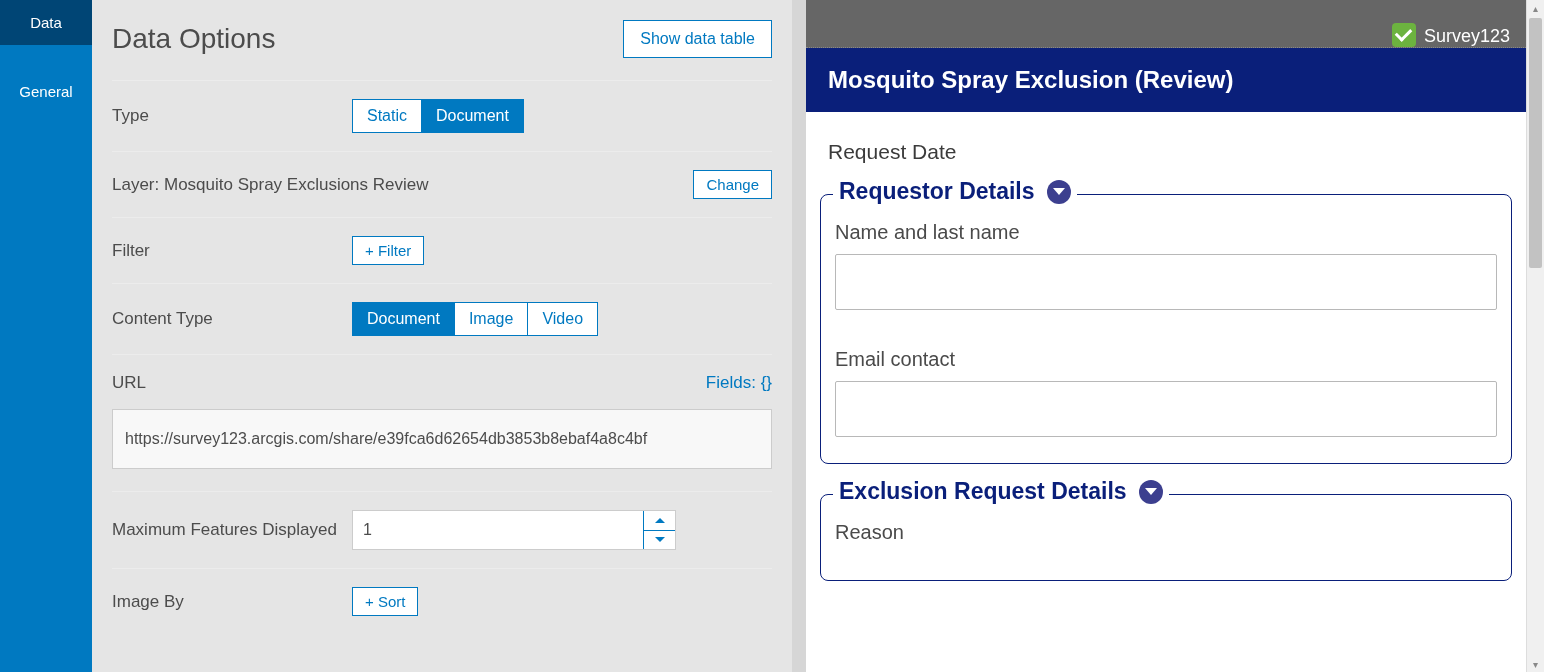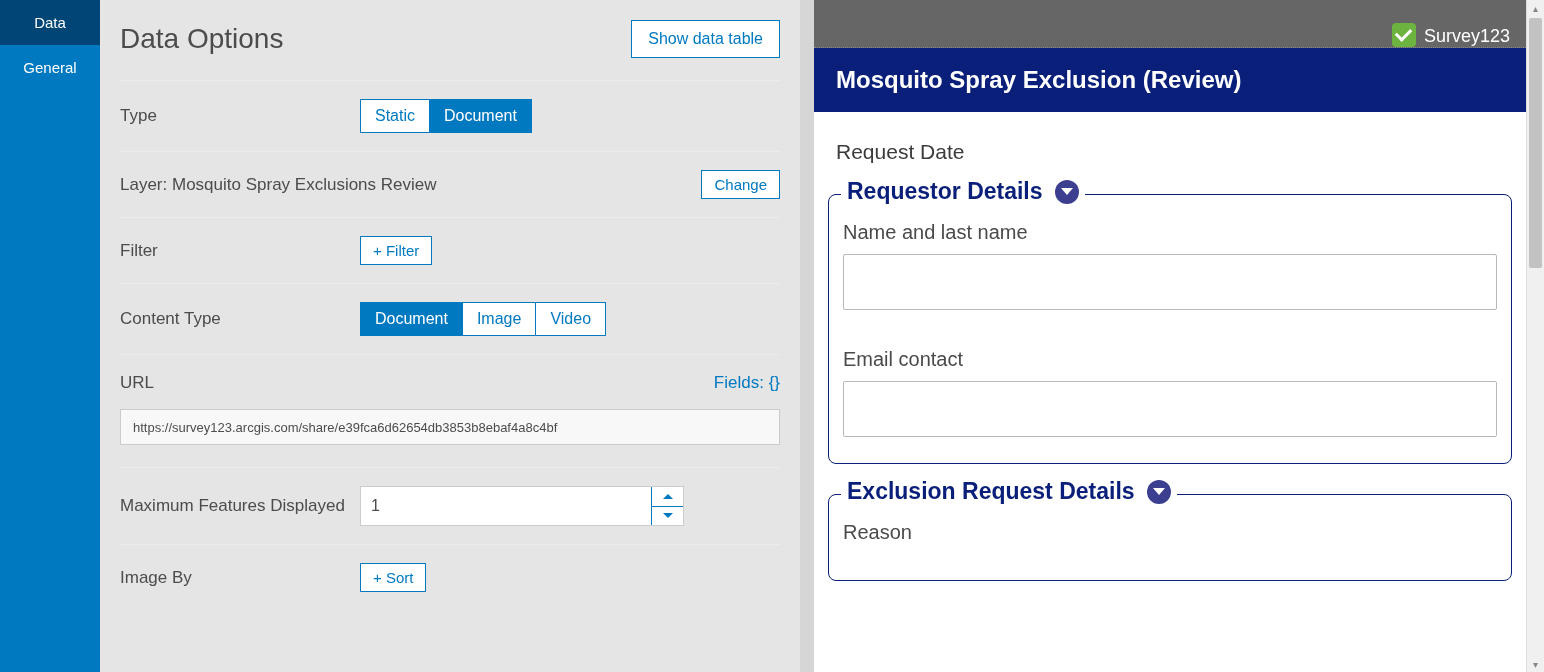--- a/index.html
+++ b/index.html
@@ -7,24 +7,25 @@
     font-family: "Segoe UI", "Avenir Next", Arial, sans-serif;
     background: #fff;
     width: 1544px;
     height: 672px;
     overflow: hidden;
     display: flex;
     color: #333;
   }
   
   .rail {
-    width: 100px;
+    width: 92px;
     background: #0079c1;
     display: flex;
     flex-direction: column;
+    gap: 24px;
   }
   .rail-tab {
     height: 45px;
     display: flex;
     align-items: center;
     justify-content: center;
     color: #fff;
     font-size: 15px;
     cursor: pointer;
   }
@@ -117,25 +118,25 @@
     font-size: 17px;
     color: #4c4c4c;
   }
   .fields-link {
     color: #0079c1;
     font-size: 17px;
     cursor: pointer;
   }
   .url-input {
     width: 100%;
-    height: 36px;
+    height: 60px;
     border: 1px solid #cccccc;
     background: #f8f8f8;
     padding: 0 12px;
-    font-size: 13px;
+    font-size: 16px;
     color: #4c4c4c;
   }
   .num-input-wrap {
     display: flex;
     border: 1px solid #cccccc;
   }
   .num-input {
     width: 290px;
     height: 38px;
     border: none;

